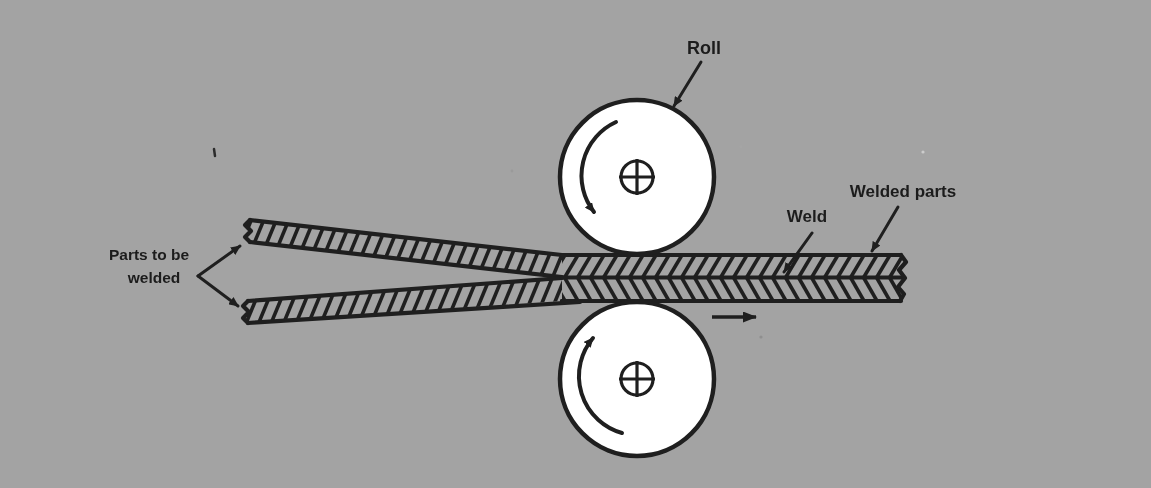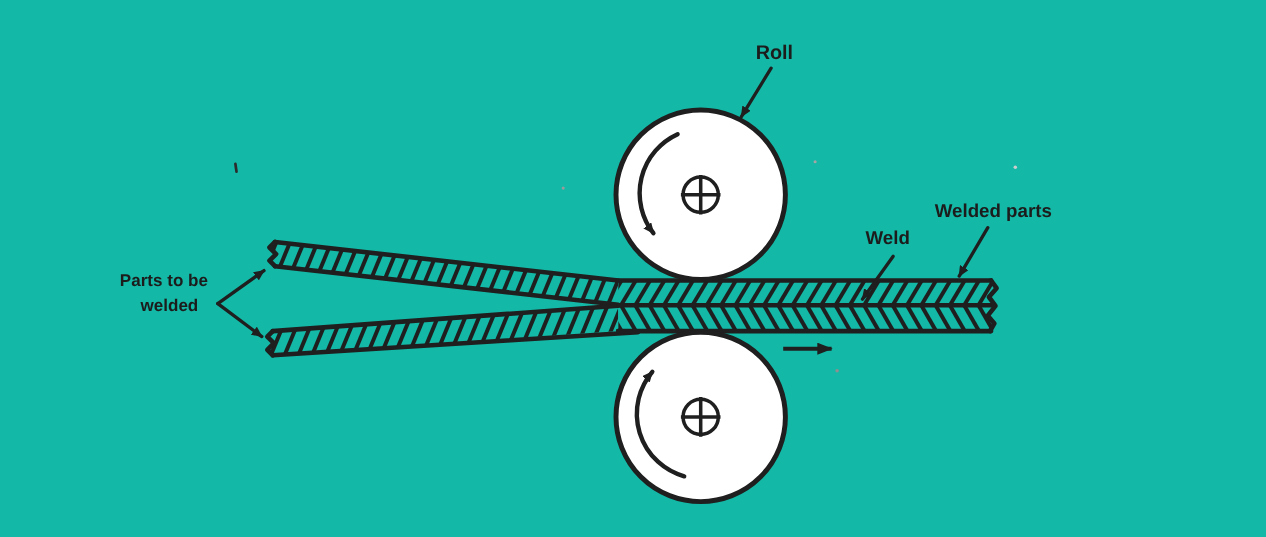--- a/index.html
+++ b/index.html
@@ -1,19 +1,19 @@
 <!DOCTYPE html>
 <html><head>
 <meta charset="utf-8">
 <style>
   html,body{margin:0;padding:0;background:#ffffff;}
   #stage{
     position:relative;
     width:1151px;height:488px;
-    background:#14b8a6;
+    background:#a3a3a3;
     overflow:hidden;
     font-family:"Liberation Sans", sans-serif;
   }
   #stage svg{position:absolute;left:0;top:0;filter:blur(0.3px);}
   .edge{stroke:#1f1f1f;stroke-width:4.2;fill:none;stroke-linecap:round;stroke-linejoin:round;}
   .hatch line{stroke:#1f1f1f;stroke-width:3.6;}
   .roll-circle{stroke:#1f1f1f;stroke-width:4.5;fill:#ffffff;}
   .hub{stroke:#1f1f1f;stroke-width:3.2;fill:none;}
   .rot-arrow{stroke:#1f1f1f;stroke-width:4;fill:none;stroke-linecap:round;}
   .leader{stroke:#1f1f1f;stroke-width:3;fill:none;stroke-linecap:round;}

